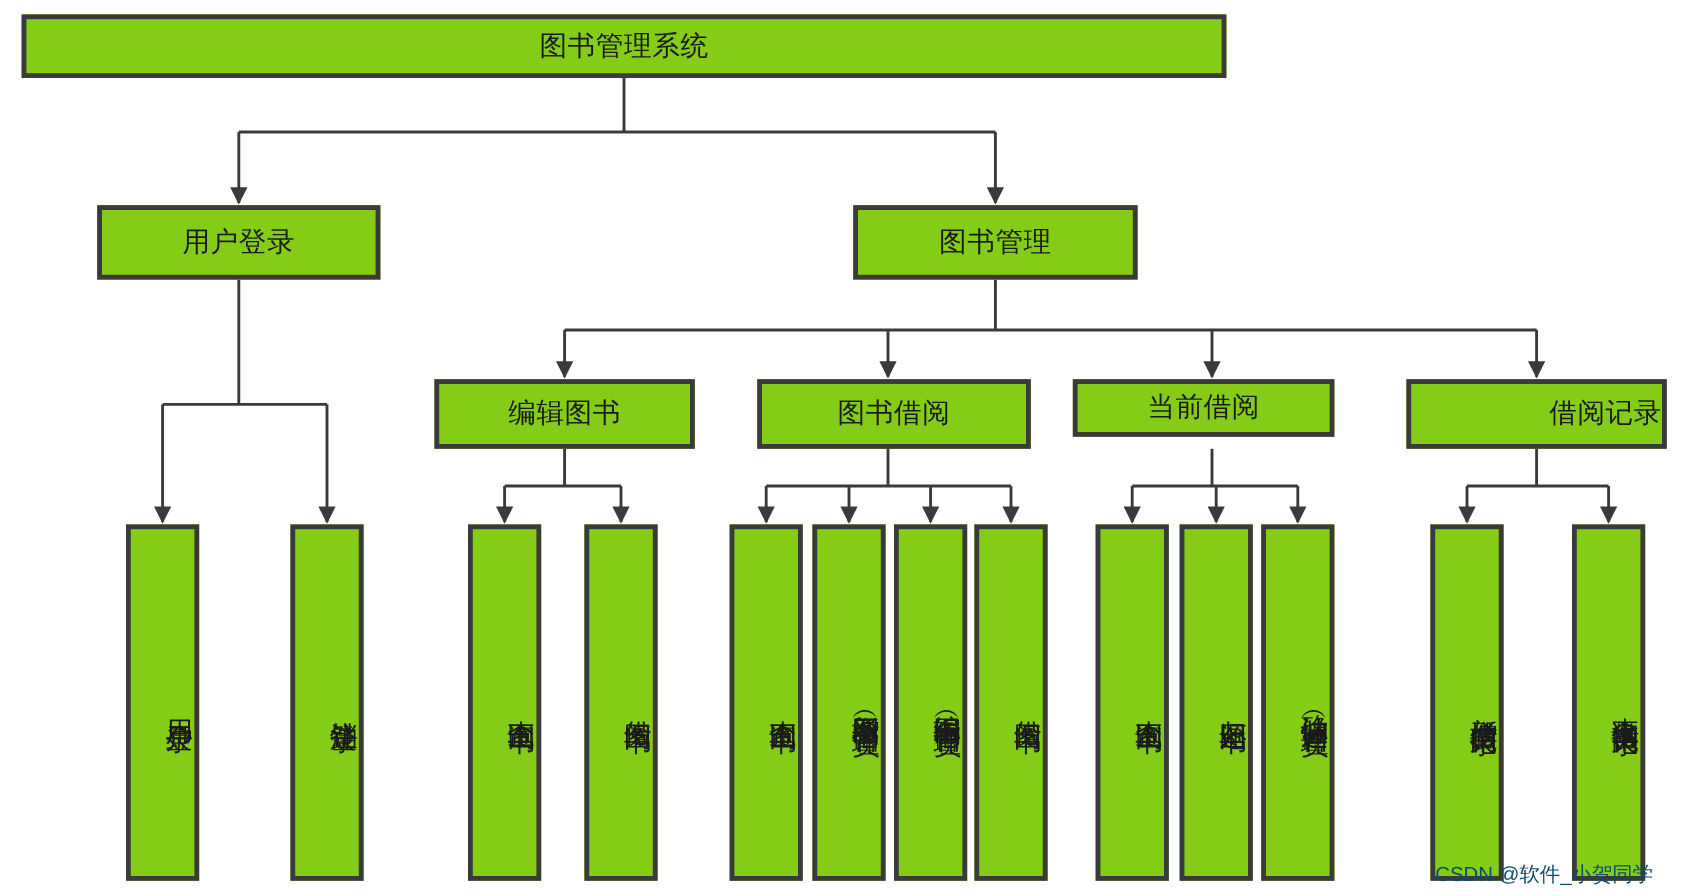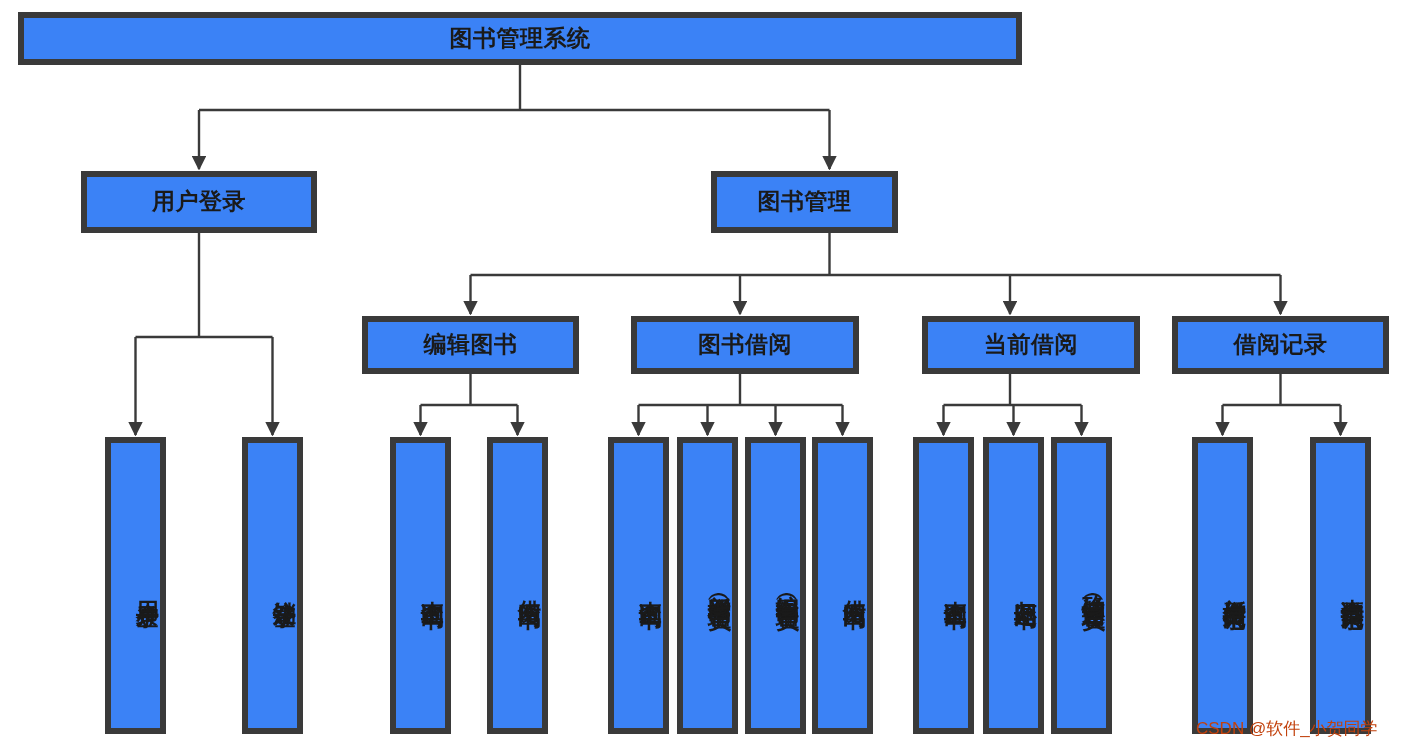--- a/index.html
+++ b/index.html
@@ -21,28 +21,27 @@
     position: absolute;
     left: 0;
     top: 0;
     width: 1405px;
     height: 747px;
     pointer-events: none;
   }
   .node {
     position: absolute;
     box-sizing: border-box;
-    background: #3b82f6;
-    border: 6px solid #15803d;
+    background: #84cc16;
+    border: 4px solid #15803d;
     display: flex;
     align-items: center;
     justify-content: center;
     color: #1a1a1a;
     line-height: 1.12;
-    font-weight: bold;
   }
   .node.horiz {
     font-size: 23px;
     letter-spacing: 0.5px;
   }
   .node.vert {
     font-size: 23px;
     writing-mode: vertical-rl;
     text-orientation: upright;
     letter-spacing: 2px;
@@ -109,33 +108,33 @@
         <path d="M 1340.5 405 L 1340.5 435" marker-end="url(#arrow)"></path>
       </g>
   </svg>
   <div id="node-layer">
       <div class="node horiz" style="left: 18px; top: 12px; width: 1004px; height: 53px; border-color: rgb(58, 58, 58); color: rgb(26, 26, 26);">
         <span class="node-label">图书管理系统</span>
       </div>
       <div class="node horiz" style="left: 81px; top: 171px; width: 236px; height: 62px; border-color: rgb(58, 58, 58); color: rgb(26, 26, 26);">
         <span class="node-label">用户登录</span>
       </div>
-      <div class="node horiz" style="left: 711px; top: 171px; width: 187px; height: 62px; border-color: rgb(58, 58, 58); color: rgb(26, 26, 26);">
+      <div class="node horiz" style="left: 711px; top: 171px; width: 237px; height: 62px; border-color: rgb(58, 58, 58); color: rgb(26, 26, 26);">
         <span class="node-label">图书管理</span>
       </div>
       <div class="node horiz" style="left: 362px; top: 316px; width: 217px; height: 58px; border-color: rgb(58, 58, 58); color: rgb(26, 26, 26);">
         <span class="node-label">编辑图书</span>
       </div>
       <div class="node horiz" style="left: 631px; top: 316px; width: 228px; height: 58px; border-color: rgb(58, 58, 58); color: rgb(26, 26, 26);">
         <span class="node-label">图书借阅</span>
       </div>
-      <div class="node horiz" style="left: 922px; top: 316px; width: 218px; height: 58px; border-color: rgb(58, 58, 58); color: rgb(26, 26, 26);">
+      <div class="node horiz" style="left: 894px; top: 316px; width: 218px; height: 48px; border-color: rgb(58, 58, 58); color: rgb(26, 26, 26);">
         <span class="node-label">当前借阅</span>
       </div>
-      <div class="node horiz" style="left: 1172px; top: 316px; width: 217px; height: 58px; border-color: rgb(58, 58, 58); color: rgb(26, 26, 26);">
+      <div class="node horiz" style="left: 1172px; top: 316px; width: 217px; height: 58px; border-color: rgb(58, 58, 58); color: rgb(26, 26, 26); justify-content: flex-end;">
         <span class="node-label">借阅记录</span>
       </div>
       <div class="node vert" style="left: 105px; top: 437px; width: 61px; height: 297px; border-color: rgb(58, 58, 58); color: rgb(26, 26, 26);">
         <span class="node-label">用户登录</span>
       </div>
       <div class="node vert" style="left: 242px; top: 437px; width: 61px; height: 297px; border-color: rgb(58, 58, 58); color: rgb(26, 26, 26);">
         <span class="node-label">注销登录</span>
       </div>
       <div class="node vert" style="left: 390px; top: 437px; width: 61px; height: 297px; border-color: rgb(58, 58, 58); color: rgb(26, 26, 26);">
         <span class="node-label">查询图书</span>
@@ -164,14 +163,14 @@
       <div class="node vert" style="left: 1051px; top: 437px; width: 61px; height: 297px; border-color: rgb(58, 58, 58); color: rgb(26, 26, 26);">
         <span class="node-label">确认归还（管理员）</span>
       </div>
       <div class="node vert" style="left: 1192px; top: 437px; width: 61px; height: 297px; border-color: rgb(58, 58, 58); color: rgb(26, 26, 26);">
         <span class="node-label">新增借阅记录</span>
       </div>
       <div class="node vert" style="left: 1310px; top: 437px; width: 61px; height: 297px; border-color: rgb(58, 58, 58); color: rgb(26, 26, 26);">
         <span class="node-label">查询借阅记录</span>
       </div>
     </div>
-  <div class="watermark" style="left: 1196px; top: 717px; color: #c2410c;">CSDN @软件_小贺同学</div>
+  <div class="watermark" style="left: 1196px; top: 717px; color: #0c4a6e;">CSDN @软件_小贺同学</div>
 </div>
 
 </body></html>

